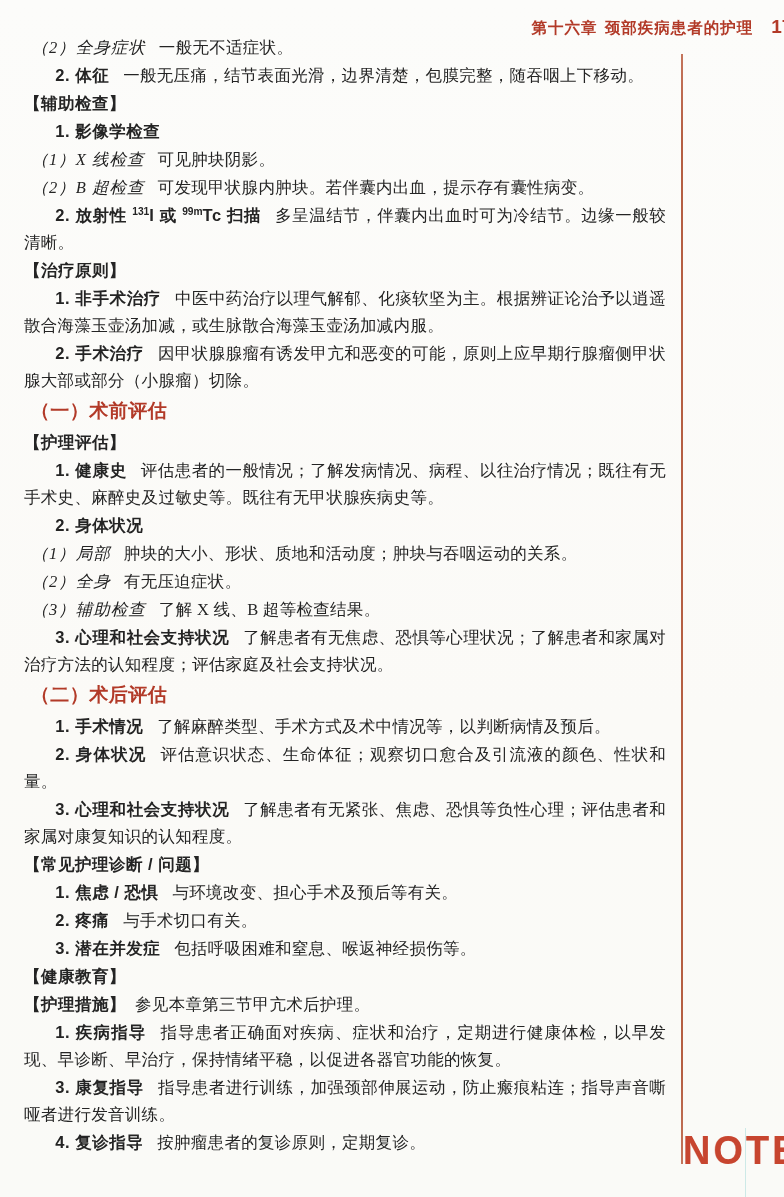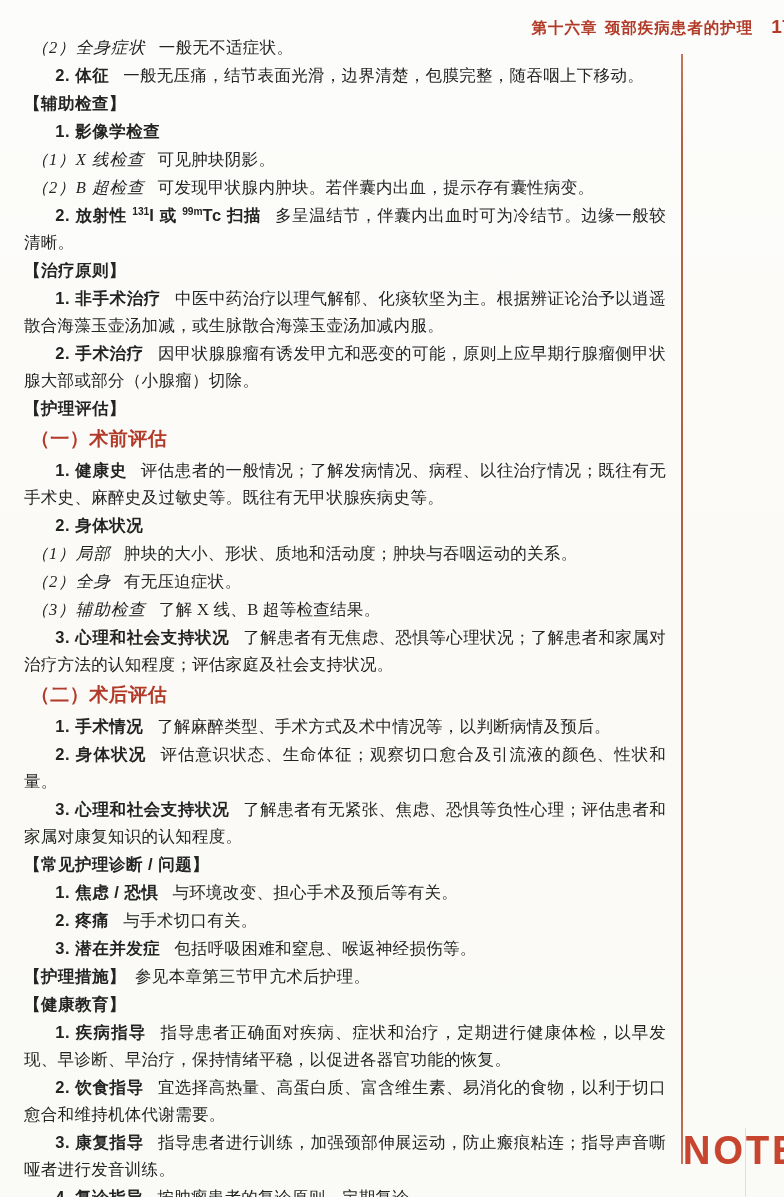--- a/index.html
+++ b/index.html
@@ -129,40 +129,39 @@
       <div class="para sub"><span class="label">（2）全身症状</span><span class="ptext">一般无不适症状。</span></div>
       <div class="para num"><span class="label">2. 体征</span><span class="ptext">一般无压痛，结节表面光滑，边界清楚，包膜完整，随吞咽上下移动。</span></div>
       <div class="para bracket"><span class="label">【辅助检查】</span></div>
       <div class="para num"><span class="label">1. 影像学检查</span></div>
       <div class="para sub"><span class="label">（1）X 线检查</span><span class="ptext">可见肿块阴影。</span></div>
       <div class="para sub"><span class="label">（2）B 超检查</span><span class="ptext">可发现甲状腺内肿块。若伴囊内出血，提示存有囊性病变。</span></div>
       <div class="para num"><span class="label"><span>2. 放射性 </span><sup>131</sup><span>I 或 </span><sup>99m</sup><span>Tc 扫描</span></span><span class="ptext">多呈温结节，伴囊内出血时可为冷结节。边缘一般较清晰。</span></div>
       <div class="para bracket"><span class="label">【治疗原则】</span></div>
       <div class="para num"><span class="label">1. 非手术治疗</span><span class="ptext">中医中药治疗以理气解郁、化痰软坚为主。根据辨证论治予以逍遥散合海藻玉壶汤加减，或生脉散合海藻玉壶汤加减内服。</span></div>
       <div class="para num"><span class="label">2. 手术治疗</span><span class="ptext">因甲状腺腺瘤有诱发甲亢和恶变的可能，原则上应早期行腺瘤侧甲状腺大部或部分（小腺瘤）切除。</span></div>
+      <div class="para red-head"><span class="label">（一）术前评估</span></div>
       <div class="para bracket"><span class="label">【护理评估】</span></div>
-      <div class="para red-head"><span class="label">（一）术前评估</span></div>
       <div class="para num"><span class="label">1. 健康史</span><span class="ptext">评估患者的一般情况；了解发病情况、病程、以往治疗情况；既往有无手术史、麻醉史及过敏史等。既往有无甲状腺疾病史等。</span></div>
       <div class="para num"><span class="label">2. 身体状况</span></div>
       <div class="para sub"><span class="label">（1）局部</span><span class="ptext">肿块的大小、形状、质地和活动度；肿块与吞咽运动的关系。</span></div>
       <div class="para sub"><span class="label">（2）全身</span><span class="ptext">有无压迫症状。</span></div>
       <div class="para sub"><span class="label">（3）辅助检查</span><span class="ptext">了解 X 线、B 超等检查结果。</span></div>
       <div class="para num"><span class="label">3. 心理和社会支持状况</span><span class="ptext">了解患者有无焦虑、恐惧等心理状况；了解患者和家属对治疗方法的认知程度；评估家庭及社会支持状况。</span></div>
       <div class="para red-head"><span class="label">（二）术后评估</span></div>
       <div class="para num"><span class="label">1. 手术情况</span><span class="ptext">了解麻醉类型、手术方式及术中情况等，以判断病情及预后。</span></div>
       <div class="para num"><span class="label">2. 身体状况</span><span class="ptext">评估意识状态、生命体征；观察切口愈合及引流液的颜色、性状和量。</span></div>
       <div class="para num"><span class="label">3. 心理和社会支持状况</span><span class="ptext">了解患者有无紧张、焦虑、恐惧等负性心理；评估患者和家属对康复知识的认知程度。</span></div>
       <div class="para bracket"><span class="label">【常见护理诊断 / 问题】</span></div>
       <div class="para num"><span class="label">1. 焦虑 / 恐惧</span><span class="ptext">与环境改变、担心手术及预后等有关。</span></div>
       <div class="para num"><span class="label">2. 疼痛</span><span class="ptext">与手术切口有关。</span></div>
       <div class="para num"><span class="label">3. 潜在并发症</span><span class="ptext">包括呼吸困难和窒息、喉返神经损伤等。</span></div>
+      <div class="para bracket"><span class="label">【健康教育】</span></div>
       <div class="para bracket"><span class="label">【护理措施】</span><span class="ptext">参见本章第三节甲亢术后护理。</span></div>
-      <div class="para bracket"><span class="label">【健康教育】</span></div>
       <div class="para num"><span class="label">1. 疾病指导</span><span class="ptext">指导患者正确面对疾病、症状和治疗，定期进行健康体检，以早发现、早诊断、早治疗，保持情绪平稳，以促进各器官功能的恢复。</span></div>
-      <div class="para num"><span class="label">2. 饮食指导</span><span class="ptext">宜选择高热量、高蛋白质、富含维生素、易消化的食物，以利于切口愈合和维持机体代谢需要。</span></div>
       <div class="para num"><span class="label">3. 康复指导</span><span class="ptext">指导患者进行训练，加强颈部伸展运动，防止瘢痕粘连；指导声音嘶哑者进行发音训练。</span></div>
       <div class="para num"><span class="label">4. 复诊指导</span><span class="ptext">按肿瘤患者的复诊原则，定期复诊。</span></div>
     </div>
 
   <div class="note-stamp">NOTE</div>
   <div class="scan-artifact"></div>
 
 </div>
 
 </body></html>

